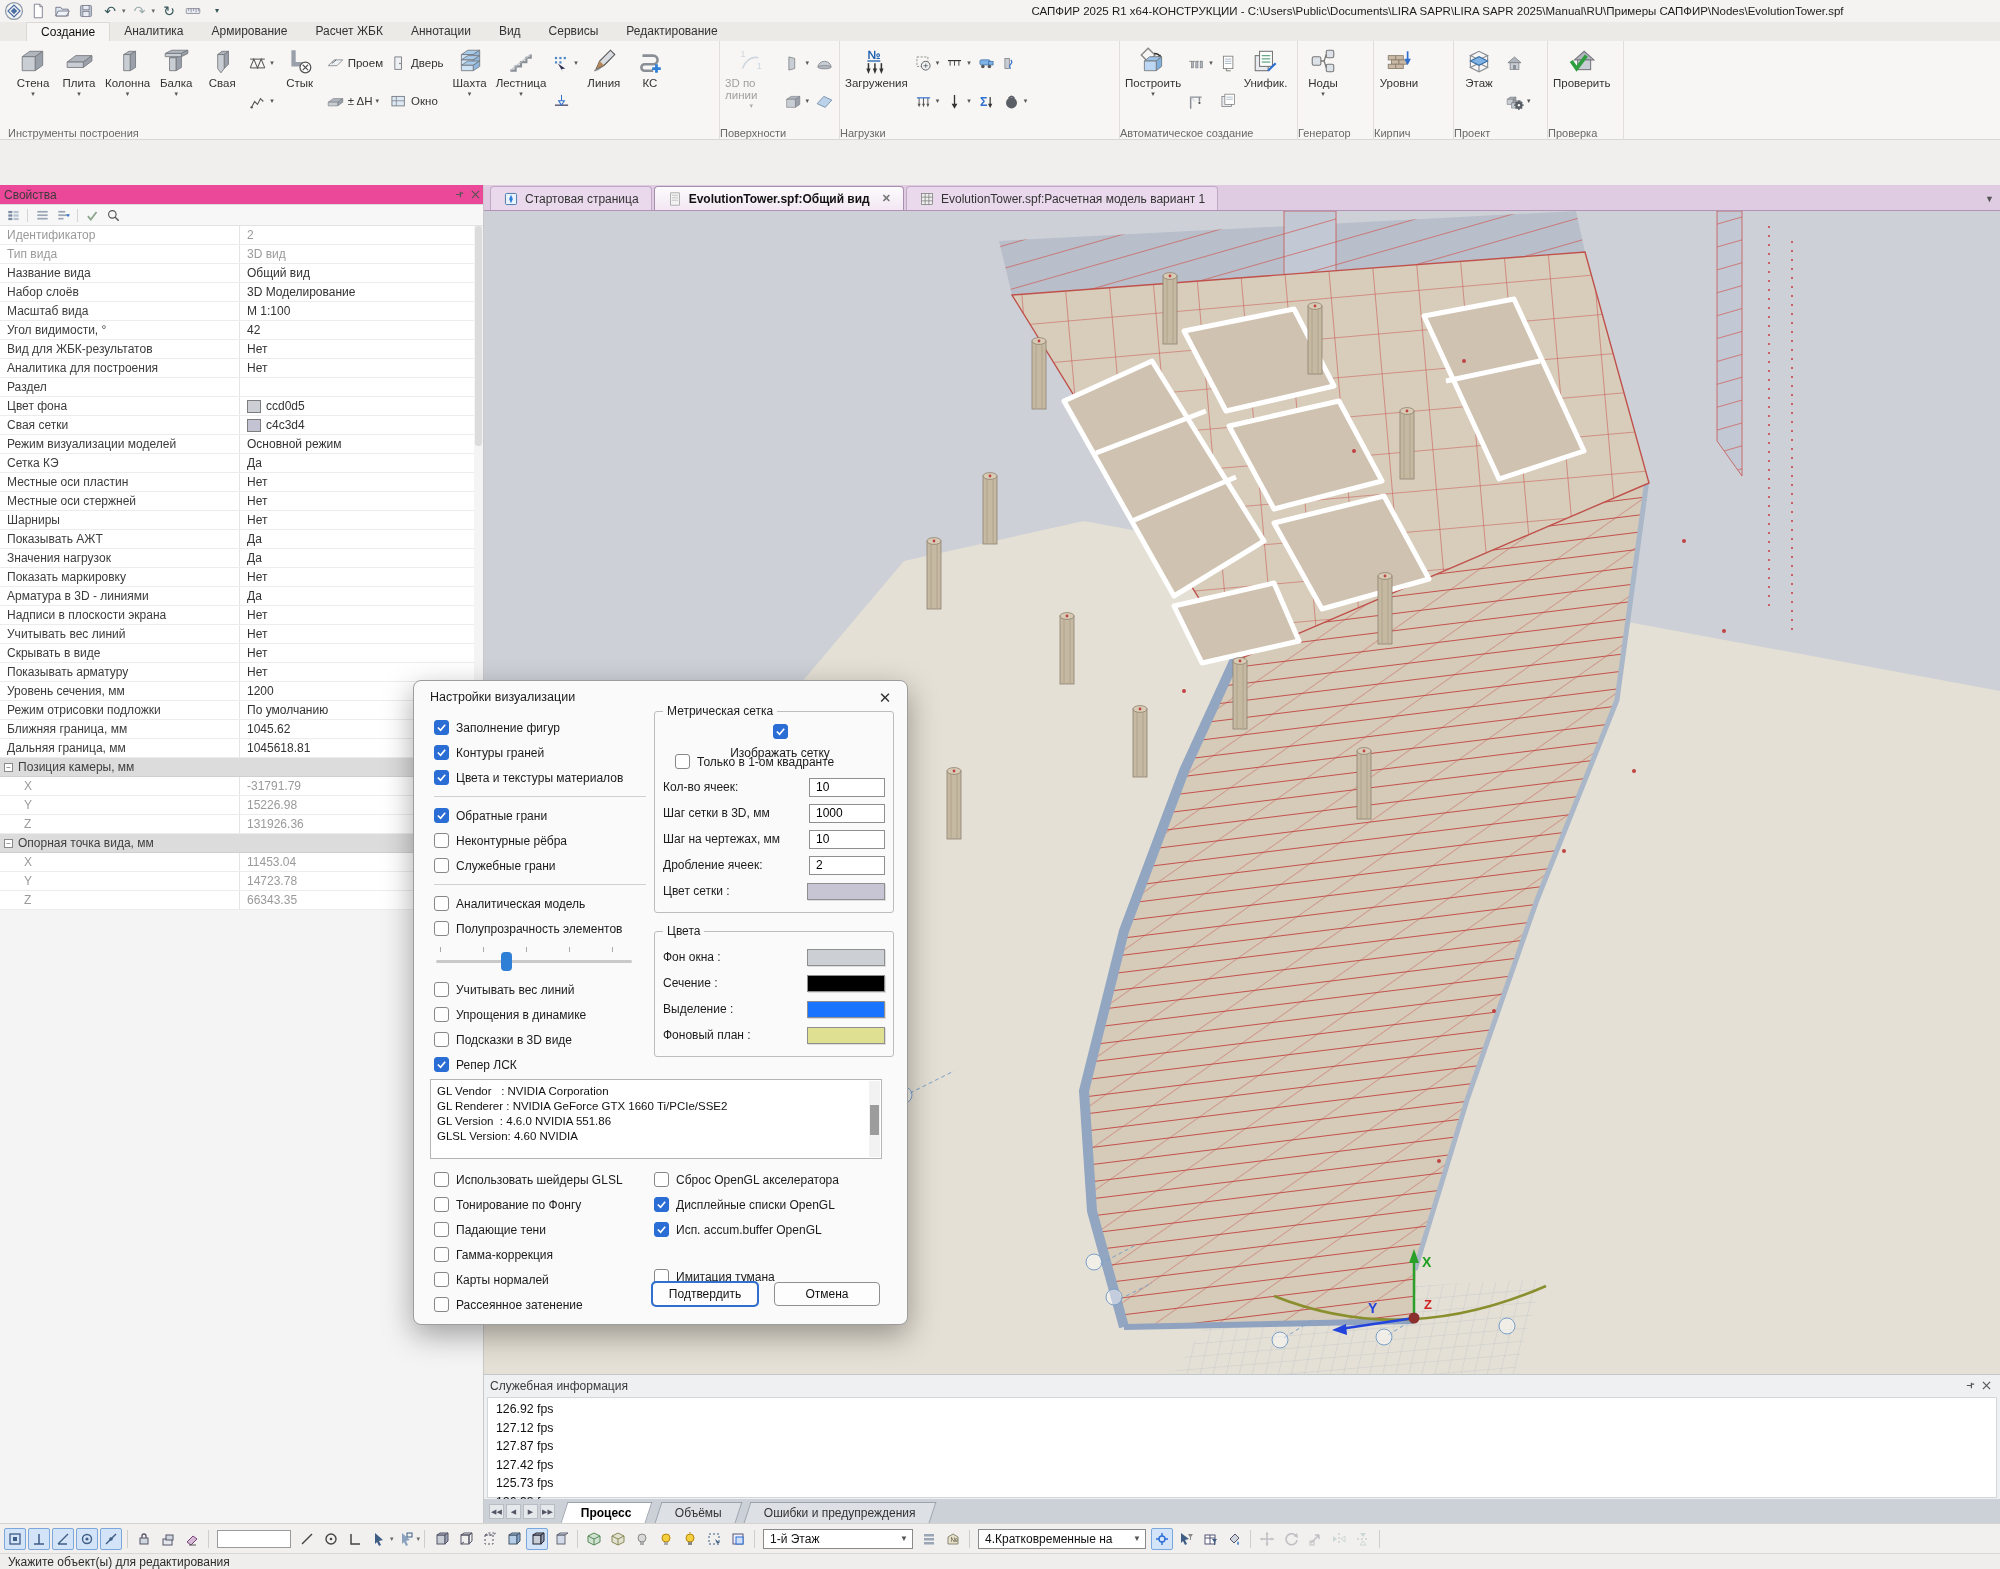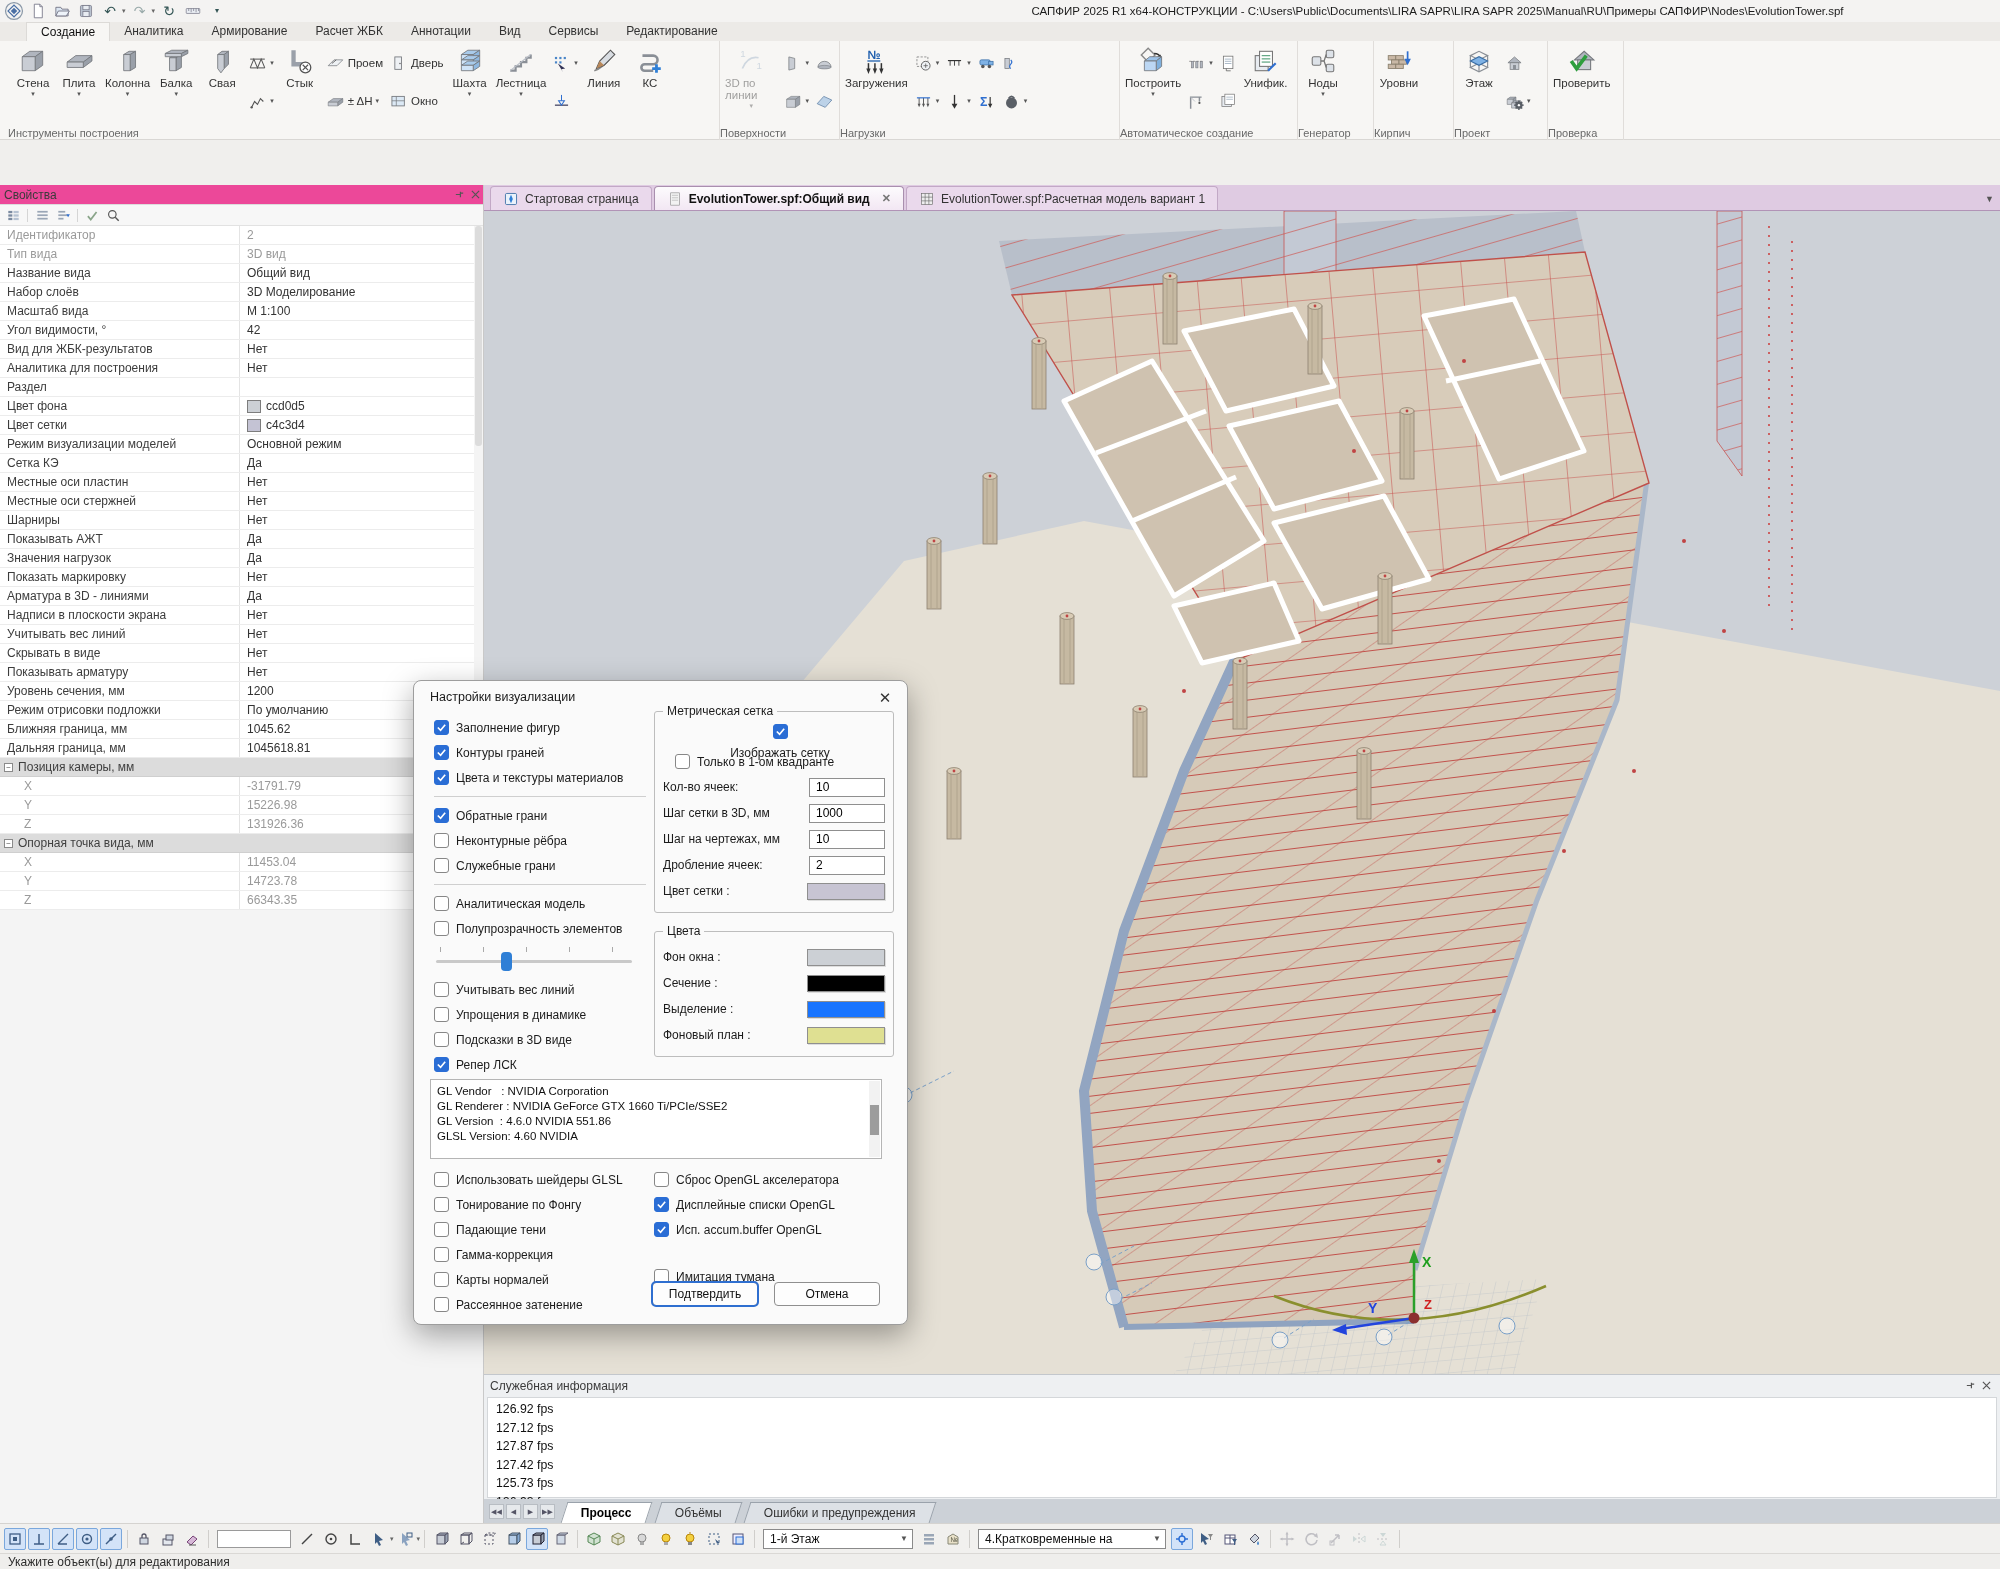--- a/index.html
+++ b/index.html
@@ -916,21 +916,21 @@
         </span>
       </div>
       <div class="prow">
         <span class="plab">Цвет фона</span>
         <span class="pval">
           <span class="swatch" style="background: rgb(204, 208, 213);"></span>
           <span>ccd0d5</span>
         </span>
       </div>
       <div class="prow">
-        <span class="plab">Цвет сетки</span>
+        <span class="plab">Свая сетки</span>
         <span class="pval">
           <span class="swatch" style="background: rgb(196, 195, 212);"></span>
           <span>c4c3d4</span>
         </span>
       </div>
       <div class="prow">
         <span class="plab">Режим визуализации моделей</span>
         <span class="pval">
           <span>Основной режим</span>
         </span>
@@ -1805,21 +1805,21 @@
     </span>
     <span class="tb-btn">
       <span class="ic">
         <svg width="16" height="16" viewBox="0 0 16 16">
           <polygon points="3,6 8,3 13,6 13,13 3,13" fill="#e8e0c8" stroke="#887"></polygon>
           <text x="5.5" y="11" font-size="7" fill="#554">№</text>
         </svg>
       </span>
     </span>
     <span class="tb-sep"></span>
-    <div class="tb-select" style="width: 188px;">
+    <div class="tb-select" style="width: 168px;">
       <span>4.Кратковременные на</span>
       <span class="dd">▼</span>
     </div>
     <span class="tb-btn pressed">
       <span class="ic">
         <svg width="16" height="16" viewBox="0 0 16 16">
           <circle cx="8" cy="8" r="3" fill="none" stroke="#2a6dd5" stroke-width="1.4"></circle>
           <path d="M8,2 v3 M8,11 v3 M2,8 h3 M11,8 h3" stroke="#2a6dd5" stroke-width="1.4"></path>
         </svg>
       </span>

